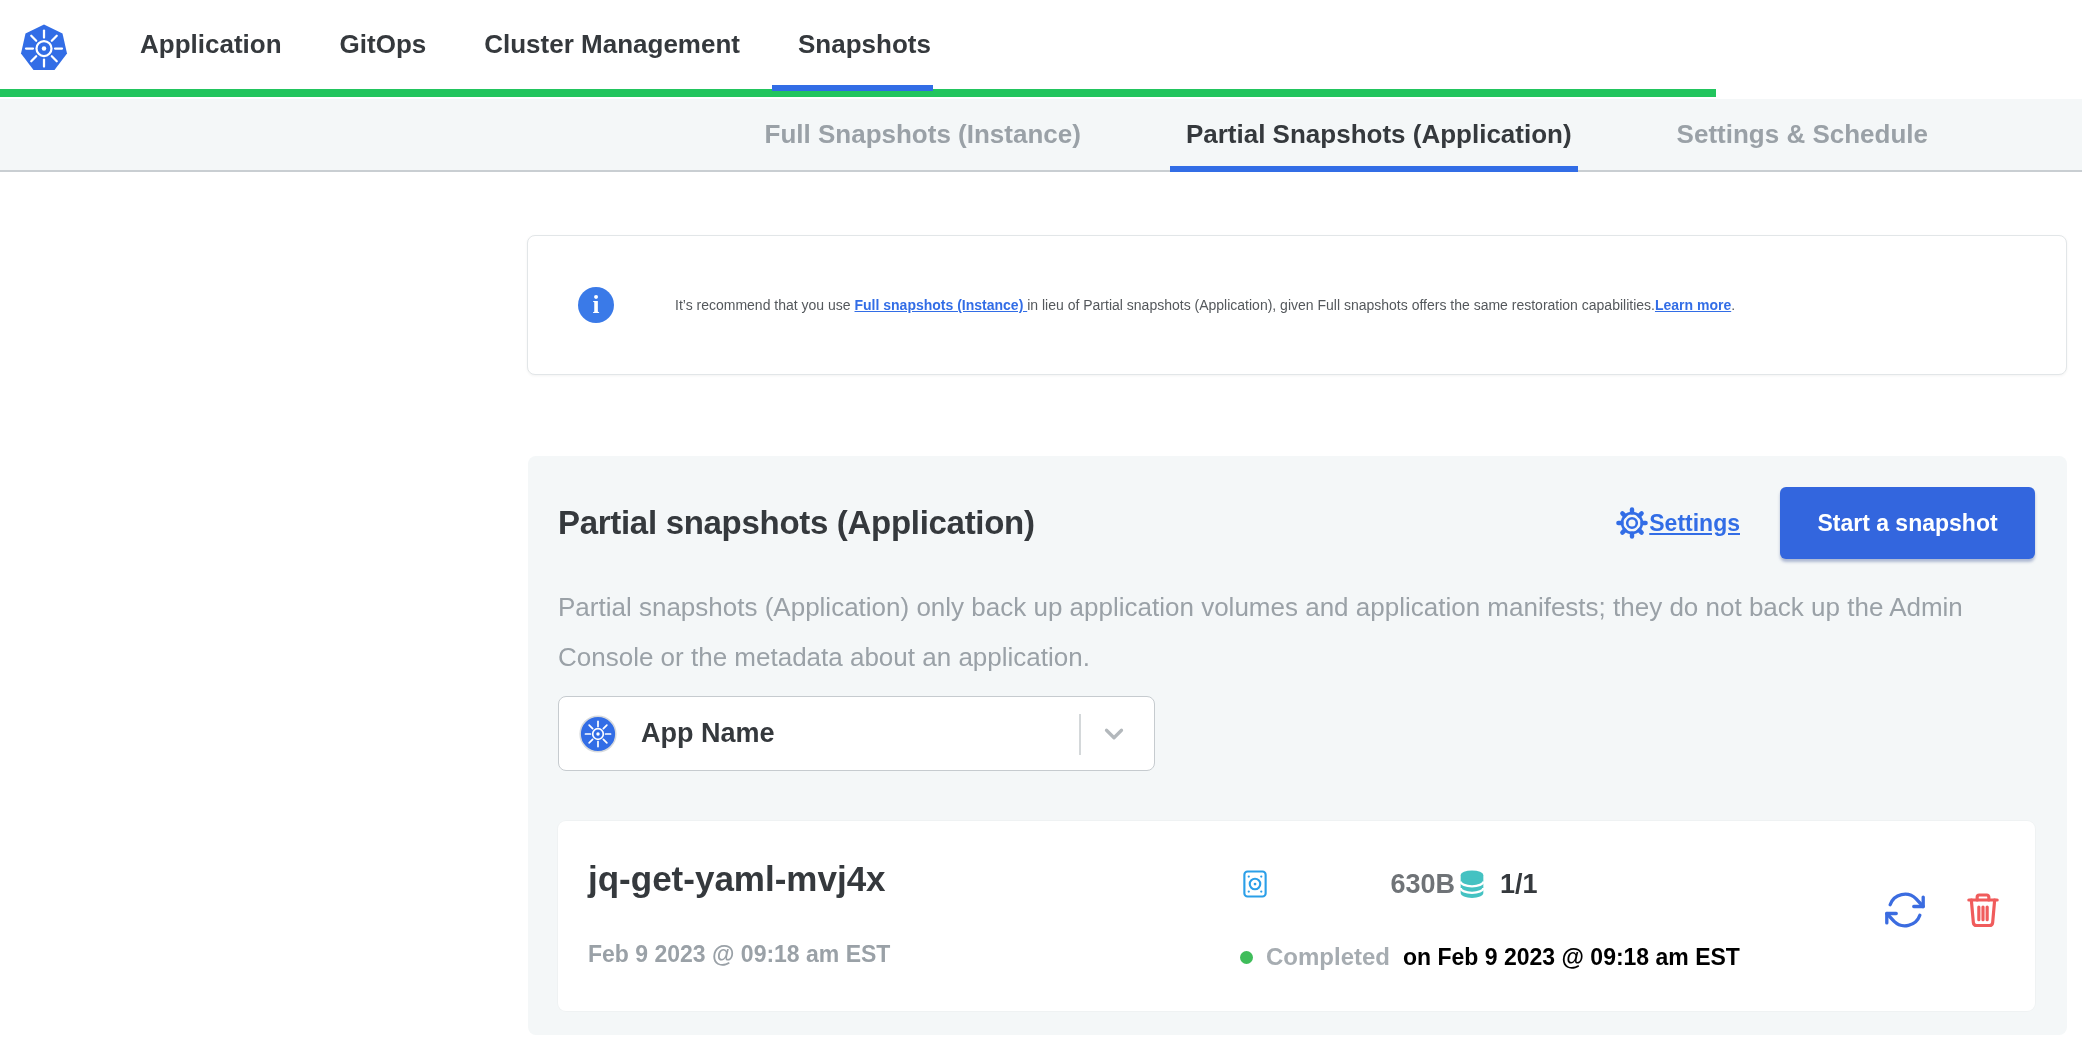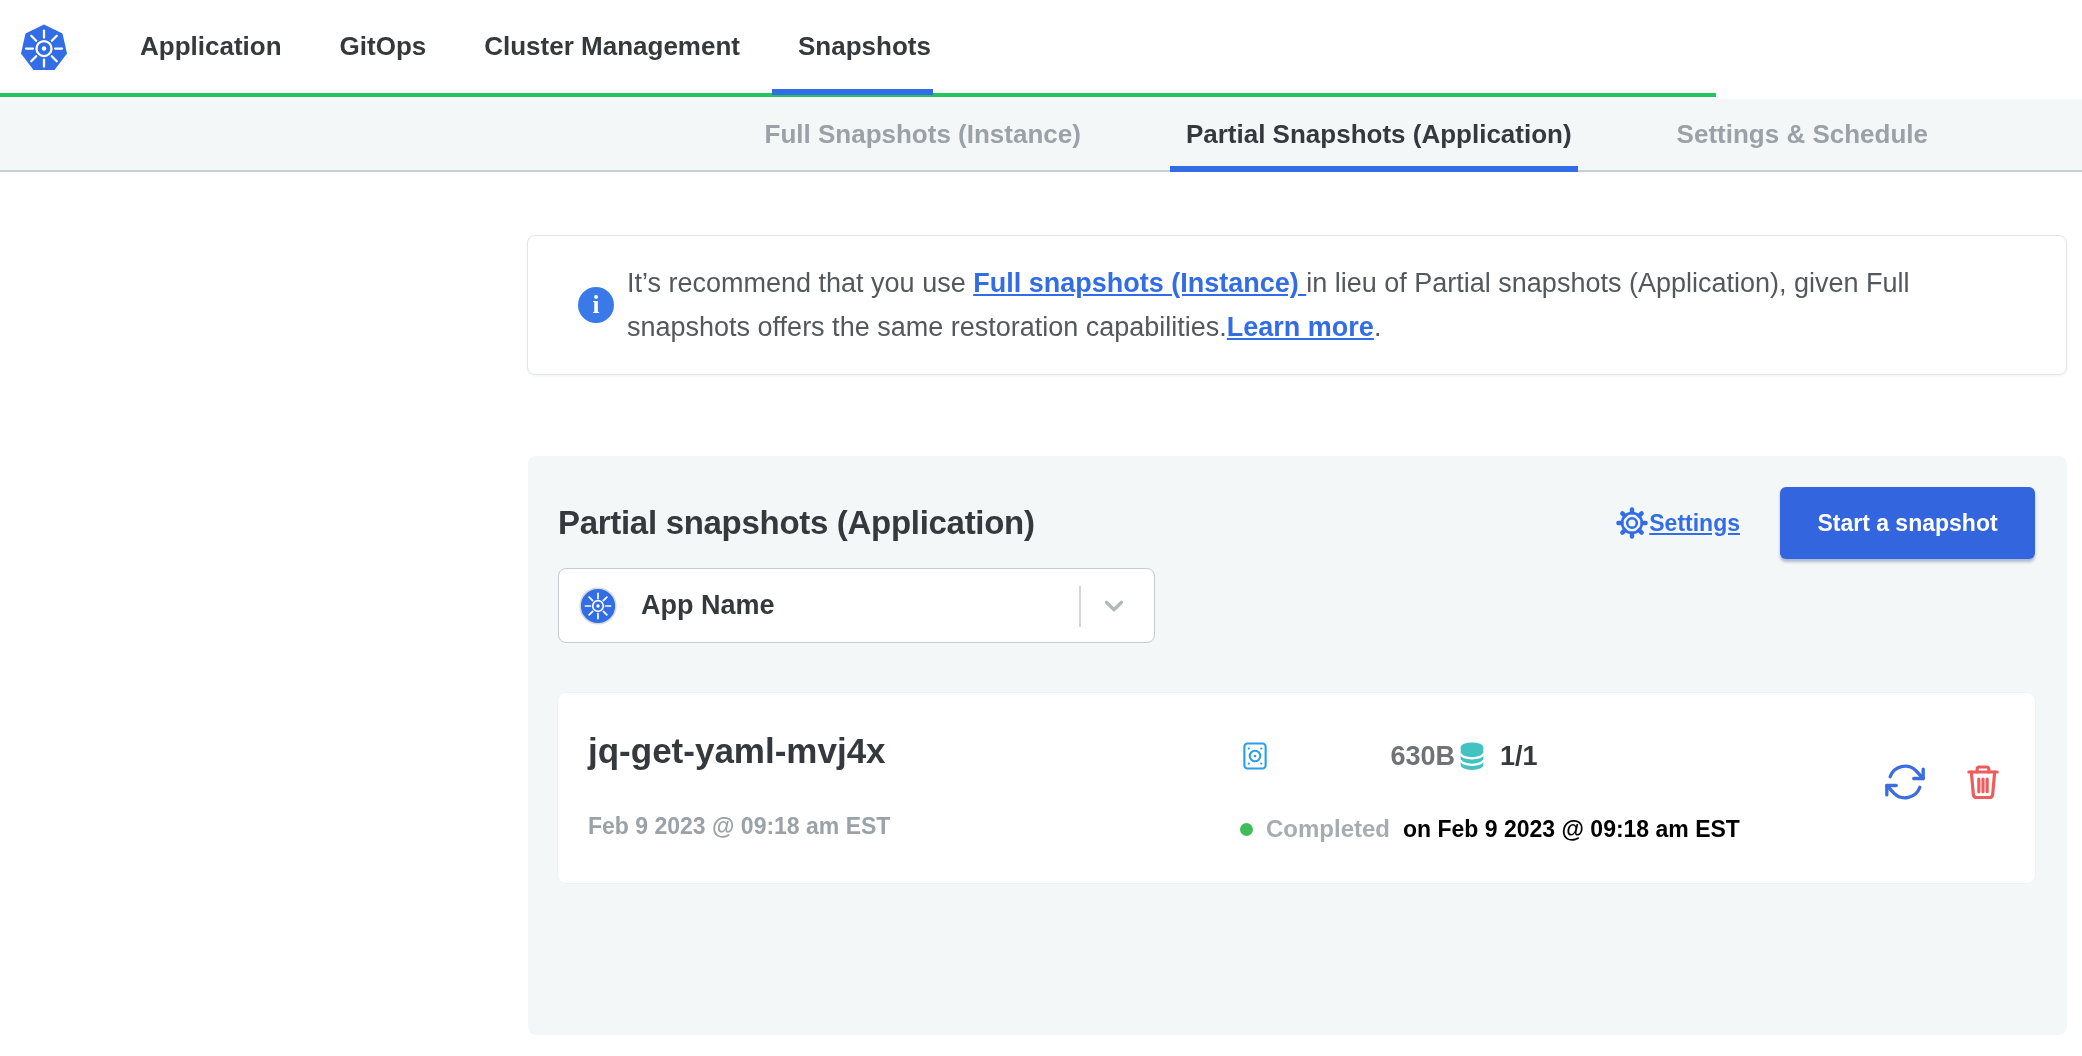--- a/index.html
+++ b/index.html
@@ -6,21 +6,21 @@
   html,body { margin:0; padding:0; }
   body {
     width:2082px; height:1056px; background:#ffffff; position:relative;
     font-family:"Liberation Sans", sans-serif; overflow:hidden;
     -webkit-font-smoothing:antialiased;
   }
 
   
   .topnav {
     position:absolute; top:0; left:0; width:1716px; height:97px;
-    background:#fff; border-bottom:4px solid #22c55e; display:flex; align-items:center;
+    background:#fff; border-bottom:8px solid #22c55e; display:flex; align-items:center;
   }
   .logo { position:absolute; left:19px; top:21px; width:50px; height:53px; }
   .nav-items { display:flex; margin-left:140px; gap:58px; height:100%; align-items:center; }
   .nav-item {
     position:relative; font-size:26px; font-weight:700; color:#35393d;
     height:100%; display:flex; align-items:center; cursor:pointer; white-space:nowrap;
   }
   .nav-item.active::after {
     content:""; position:absolute; left:-26px; right:-2px; bottom:-2px; height:6px; background:#326de6;
   }
@@ -47,21 +47,21 @@
     background:#fff; border:1px solid #e2e6e8; border-radius:8px;
     box-shadow:0 1px 3px rgba(0,0,0,.05);
     display:flex; align-items:center; padding:0 40px 0 50px;
   }
   .info-icon {
     flex:none; width:36px; height:36px; border-radius:50%; background:#3a7ae8;
     color:#fff; display:flex; align-items:center; justify-content:center;
     font-family:"Liberation Serif", serif; font-weight:700; font-size:25px; margin-right:13px;
   }
   .info-icon::before { content:"i"; }
-  .banner-text { font-size:27px; line-height:44px; color:#54585c; width:1390px; }
+  .banner-text { font-size:14px; line-height:44px; color:#54585c; width:1390px;margin-left:48px; }
   .text-link { color:#326de6; font-weight:700; text-decoration:underline; cursor:pointer; }
 
   
   .panel {
     position:absolute; left:528px; top:456px; width:1539px; height:579px;
     background:#f4f7f8; border-radius:8px; padding:36px 32px 0 30px;
   }
   .panel-header { display:flex; align-items:center; height:62px; }
   .panel-title { font-size:33px; font-weight:700; color:#35393d; letter-spacing:-0.3px; }
   .settings { margin-left:auto; display:flex; align-items:center; cursor:pointer; }
@@ -167,20 +167,21 @@
             <line x1="12" y1="4.6" x2="12" y2="2.4"></line>
             <line x1="17.2" y1="6.8" x2="18.8" y2="5.2"></line>
           </g>
         </svg>
       </span>
       <span class="settings-label">Settings</span>
     </div>
     <button class="start-btn">Start a snapshot</button>
   </div>
 
+  <div class="panel-desc">Partial snapshots (Application) only back up application volumes and application manifests; they do not back up the Admin Console or the metadata about an application.</div>
 
   <div class="app-select">
     <span class="iconwrap">
       <svg width="38" height="38" viewBox="0 0 100 100">
         <circle cx="50" cy="50" r="47" fill="#326de6" stroke="#d7dadd" stroke-width="4"></circle>
         <g stroke="#ffffff" stroke-width="4.5" stroke-linecap="round" fill="none">
           <circle cx="50" cy="50" r="14"></circle>
           <line x1="70" y1="50" x2="83" y2="50"></line>
           <line x1="64.1" y1="64.1" x2="73.3" y2="73.3"></line>
           <line x1="50" y1="70" x2="50" y2="83"></line>

